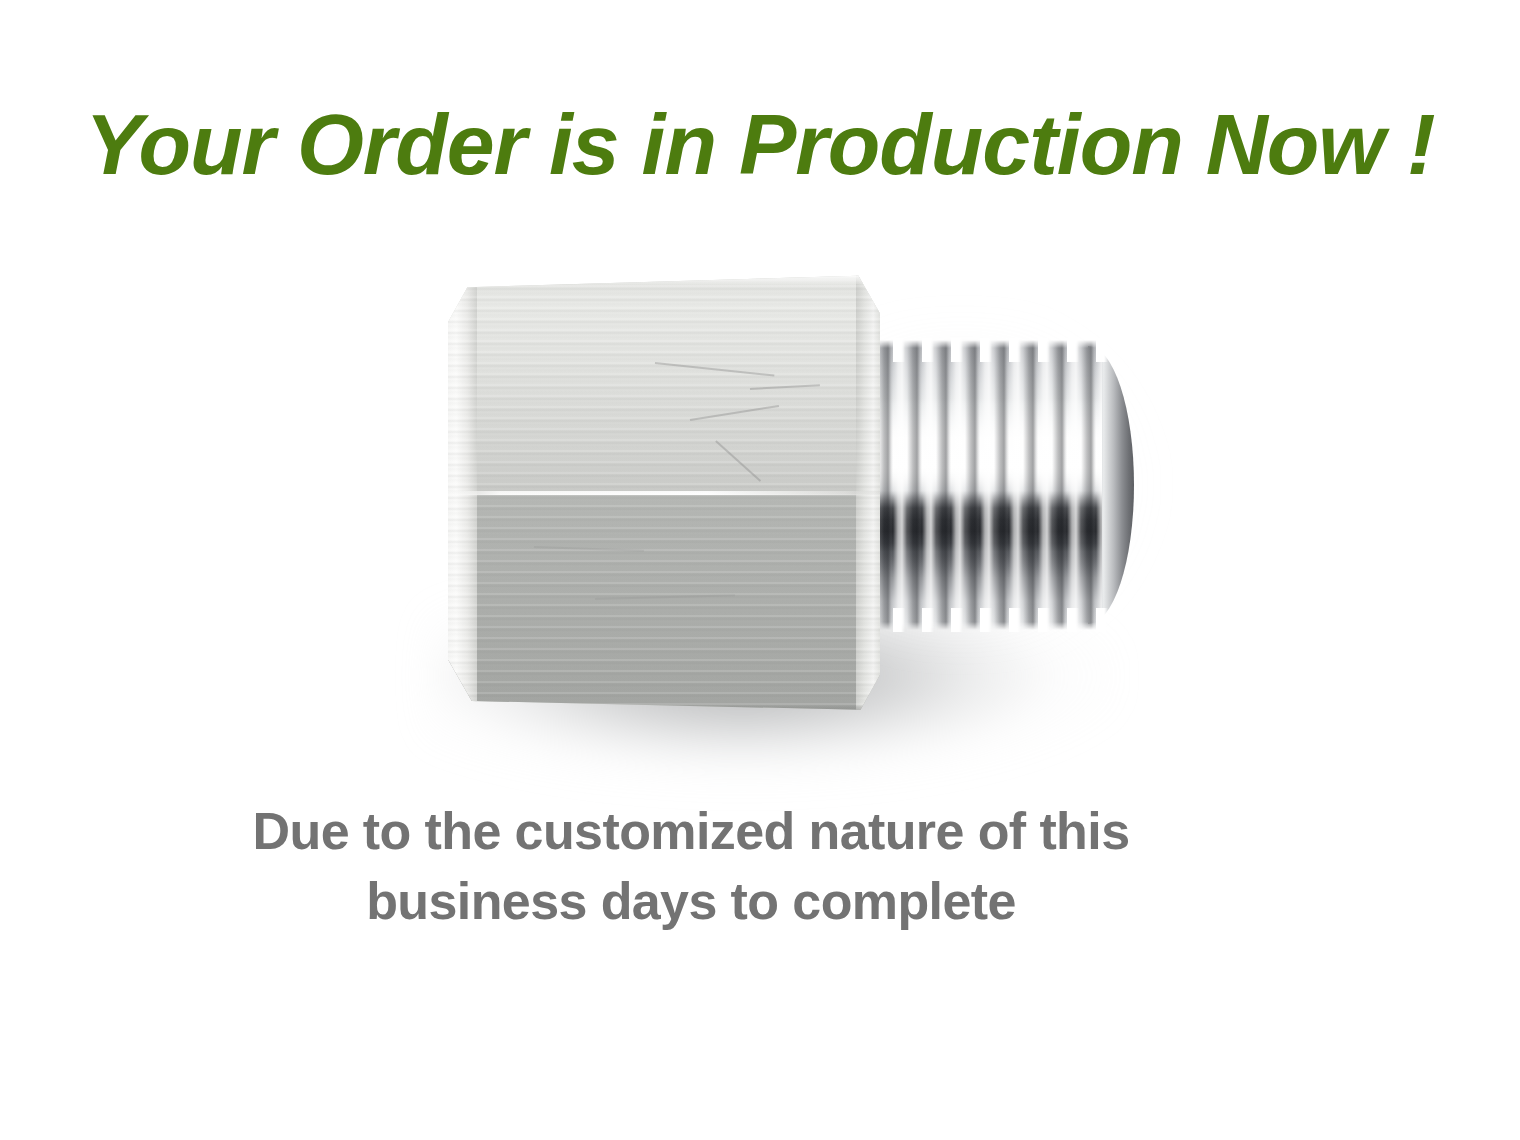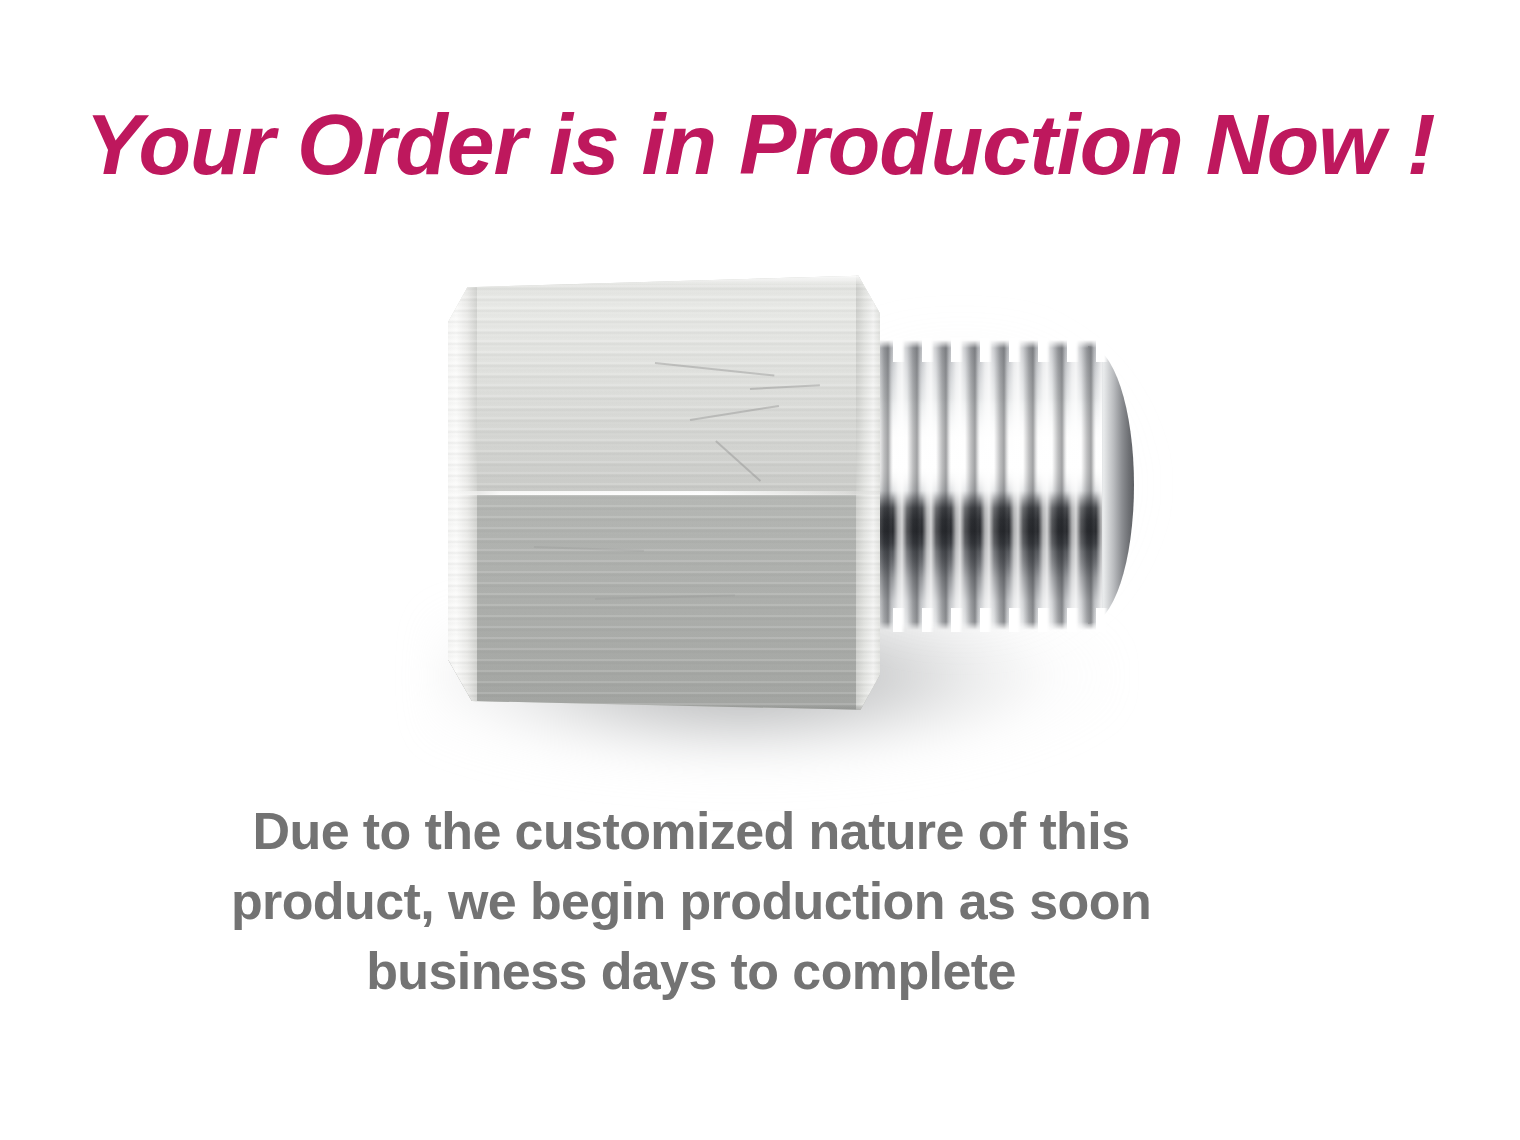--- a/index.html
+++ b/index.html
@@ -21,21 +21,21 @@
     left: 0;
     top: 96px;
     width: 1520px;
     text-align: center;
     font-family: "Liberation Sans", sans-serif;
     font-weight: bold;
     font-style: italic;
     font-size: 86px;
     line-height: 96px;
     letter-spacing: -1px;
-    color: #be185d;
+    color: #4d7c0f;
     white-space: nowrap;
   }
 
   
   #photo-stage {
     position: absolute;
     left: 380px;
     top: 240px;
     width: 840px;
     height: 560px;
@@ -333,15 +333,14 @@
       <div class="hex-scratch" style="left:62%; top:38%; width:60px; height:1.5px; transform:rotate(42deg);"></div>
       <div class="hex-scratch" style="left:70%; top:26%; width:70px; height:1.5px; transform:rotate(-3deg);"></div>
       <div class="hex-scratch" style="left:20%; top:62%; width:110px; height:1.5px; transform:rotate(2deg); opacity:.45;"></div>
       <div class="hex-scratch" style="left:34%; top:74%; width:140px; height:1.5px; transform:rotate(-1.5deg); opacity:.40;"></div>
     </div>
   </div>
 </div>
 
 <div id="caption">
   <span class="cap-line">Due to the customized nature of this</span>
-  <span class="cap-line">product, we begin production as soon</span>
   <span class="cap-line">business days to complete</span>
 </div>
 
 </body></html>

